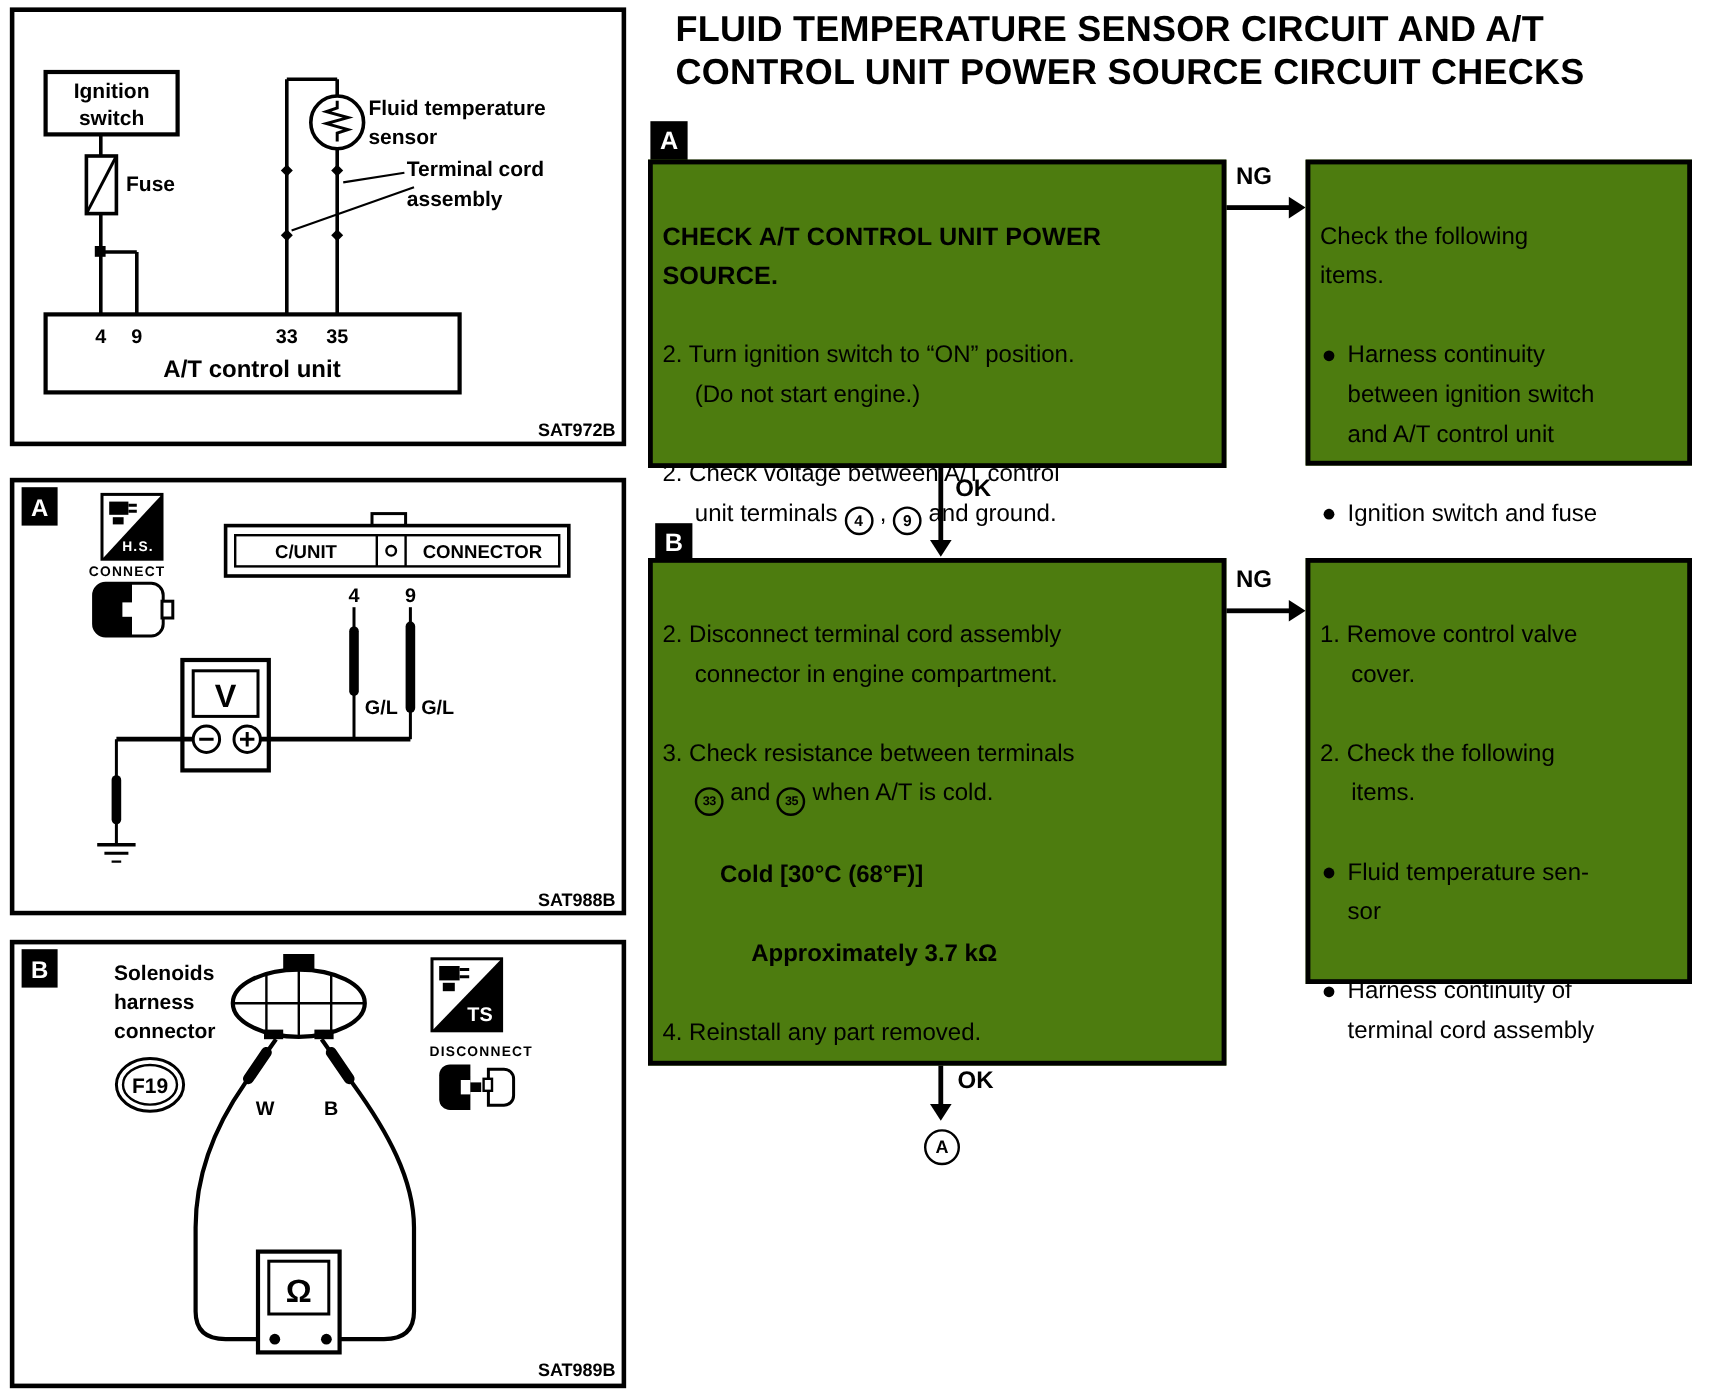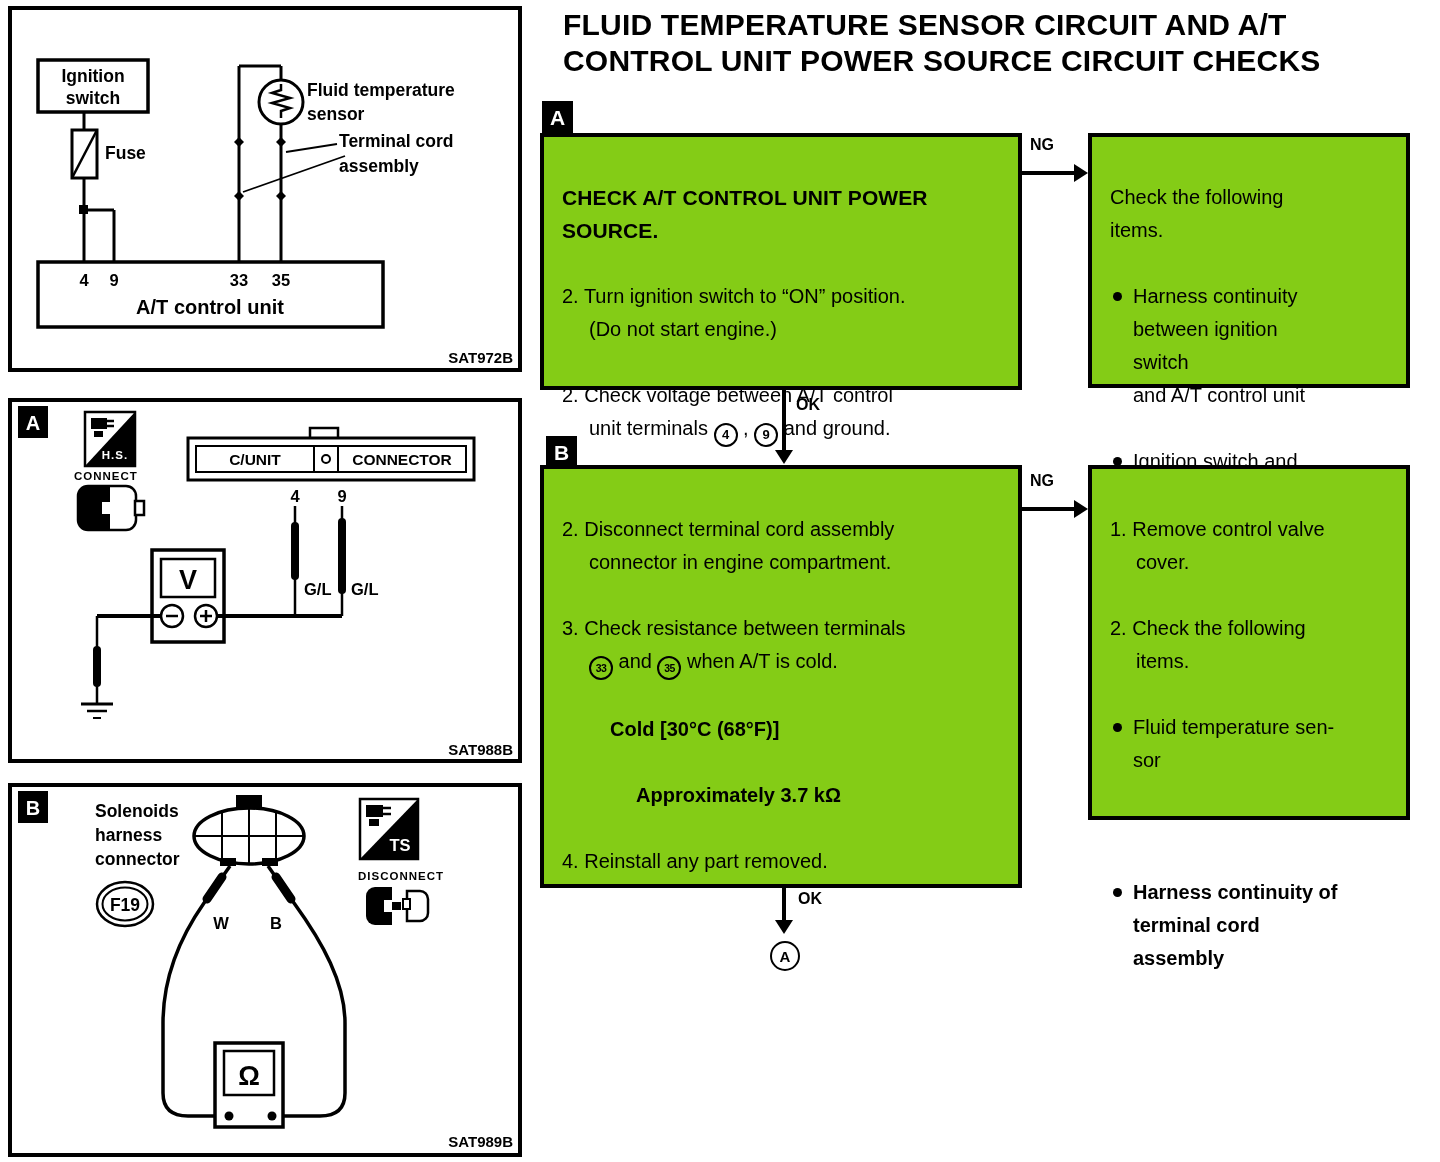--- a/index.html
+++ b/index.html
@@ -12,42 +12,42 @@
   .t155{font-size:15.5px;}
   .t16{font-size:16.5px;}
   .t17{font-size:17.5px;}
   .t20{font-size:20px;}
   .t27{font-size:27px;}
   .wt{fill:#fff;}
   .title{position:absolute;left:563px;top:7px;font-size:30px;font-weight:bold;
          line-height:36px;letter-spacing:0.2px;white-space:nowrap;}
   .badge{position:absolute;width:31px;height:33px;background:#000;color:#fff;
          font-size:21px;font-weight:bold;display:flex;align-items:center;justify-content:center;}
-  .fbox{position:absolute;border:4px solid #000;box-sizing:border-box;background:#84cc16;
-        padding:11px 18px;font-size:20px;line-height:33px;white-space:pre-line;}
+  .fbox{position:absolute;border:4px solid #000;box-sizing:border-box;background:#4d7c0f;
+        padding:11px 8px;font-size:20px;line-height:33px;white-space:pre-line;}
   .fbox .h{font-weight:bold;font-size:21px;letter-spacing:0.1px;}
   .step{padding-left:27px;text-indent:-27px;}
   .em{font-weight:bold;padding-left:27px;}
   .ind1{font-weight:bold;padding-left:27px;}
   .ind2{font-weight:bold;padding-left:48px;}
   .ind3{font-weight:bold;padding-left:74px;}
   .ritem{padding-left:26px;text-indent:-26px;}
   .bullet{position:relative;padding-left:23px;}
   .bullet .dot{position:absolute;left:3px;top:12px;width:9px;height:9px;background:#000;border-radius:50%;}
   .circ{display:inline-block;width:20px;height:20px;border:2px solid #000;border-radius:50%;
         text-align:center;line-height:20px;font-size:13px;font-weight:bold;vertical-align:-4px;
         text-indent:0;white-space:nowrap;}
   .circ2{font-size:10.5px;letter-spacing:-0.5px;}
   .hline{position:absolute;height:4px;background:#000;}
   .vline{position:absolute;width:4px;background:#000;}
   .arrow-right{position:absolute;width:0;height:0;border-top:9px solid transparent;
                border-bottom:9px solid transparent;border-left:14px solid #000;}
   .arrow-down{position:absolute;width:0;height:0;border-left:9px solid transparent;
               border-right:9px solid transparent;border-top:14px solid #000;}
-  .lbl{position:absolute;font-size:16px;font-weight:bold;}
+  .lbl{position:absolute;font-size:20px;font-weight:bold;}
   .conn-circle{position:absolute;width:26px;height:26px;border:2.5px solid #000;border-radius:50%;
                font-size:15px;font-weight:bold;display:flex;align-items:center;justify-content:center;}
 </style>
 </head>
 <body>
 
 <div id="page">
 
   <div class="title">
     <div>FLUID TEMPERATURE SENSOR CIRCUIT AND A/T</div>
@@ -271,21 +271,21 @@
   <div class="hline" style="left:1022px;top:507px;width:54px;"></div>
   <div class="arrow-right" style="left:1074px;top:500px;"></div>
 
   <div class="fbox" style="left:1088px;top:465px;width:322px;height:355px;padding-right:60px;">
     <div class="ritem">1. Remove control valve
 cover.</div>
     <div class="ritem">2. Check the following
 items.</div>
     <div class="bullet"><span class="dot"></span><span>Fluid temperature sen-
 sor</span></div>
-    <div class="bullet" style="margin-top:66px;font-weight:bold;"><span class="dot"></span><span>Harness continuity of
+    <div class="bullet" style=""><span class="dot"></span><span>Harness continuity of
 terminal cord assembly</span></div>
   </div>
 
   <div class="vline" style="left:782px;top:888px;height:34px;"></div>
   <div class="arrow-down" style="left:775px;top:920px;"></div>
   <div class="lbl" style="left:798px;top:890px;">OK</div>
 
   <div class="conn-circle" style="left:770px;top:941px;">A</div>
 
 </div>

